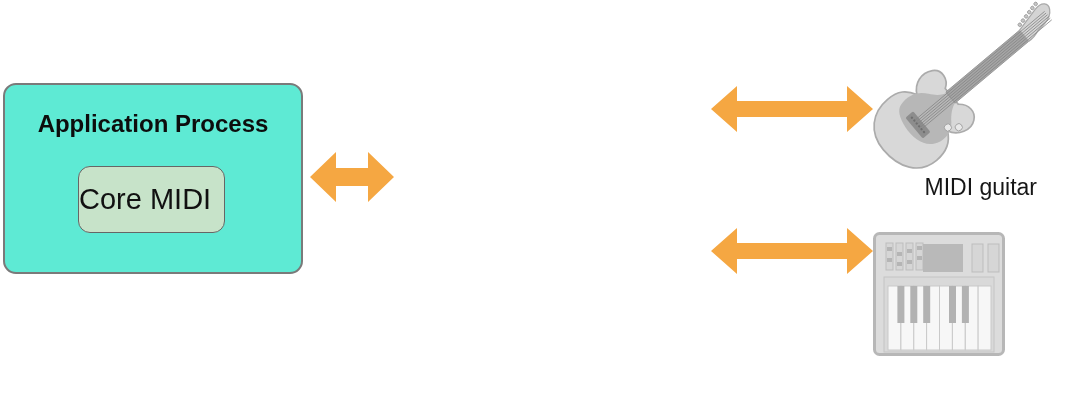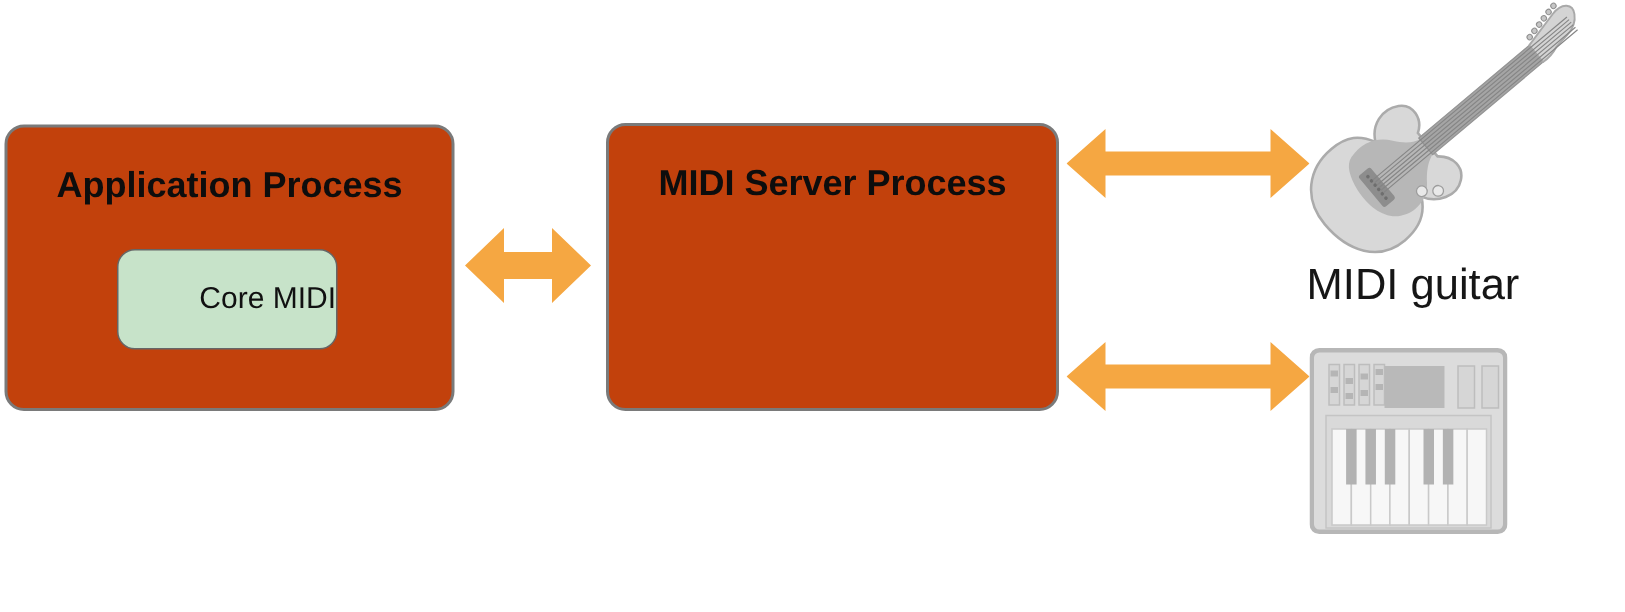--- a/index.html
+++ b/index.html
@@ -1,62 +1,59 @@
 <!DOCTYPE html>
 <html style="--arrow: #F5A742; --chip-fill: #C7E3C9; --chip-border: #666666; --box-border: #7A7A7A;"><head>
 <meta charset="utf-8">
 <style>
   html,body{margin:0;padding:0;background:#ffffff;}
   .canvas{
     position:relative;width:1083px;height:408px;background:#ffffff;overflow:hidden;
     font-family:"Liberation Sans",sans-serif;
   }
   .proc-box{
-    position:absolute;background:#c2410c;
+    position:absolute;background:#5eead4;
     border:2.5px solid var(--box-border,#7a7a7a);
     border-radius:13px;box-sizing:border-box;
   }
   .proc-title{
     position:absolute;left:0;right:0;top:25px;margin:0;text-align:center;
     font-size:24px;font-weight:bold;color:#0d0d0d;
   }
   .chip{
     position:absolute;box-sizing:border-box;
     background:var(--chip-fill,#c7e3c9);
     border:1.5px solid var(--chip-border,#666666);
     border-radius:12px;
-    display:flex;align-items:center;justify-content:flex-end;
-    font-size:20px;color:#111111;
+    display:flex;align-items:center;justify-content:flex-start;
+    font-size:29px;color:#111111;
   }
   .arrow{position:absolute;color:var(--arrow,#f5a742);display:block;}
   .arrow polygon{fill:currentColor;}
   .device-label{
-    position:absolute;font-size:29px;color:#161616;text-align:center;white-space:nowrap;
+    position:absolute;font-size:23px;color:#161616;text-align:right;white-space:nowrap;
   }
   svg{position:absolute;display:block;}
 </style>
 </head>
 <body>
 
 <div class="canvas">
 
   <section class="proc-box" style="left:3px;top:83px;width:300px;height:191px;">
     <h2 class="proc-title">Application Process</h2>
   </section>
   <div class="chip" style="left:78px;top:166px;width:147px;height:67px;">
     <span>Core MIDI</span>
   </div>
 
   <svg class="arrow" style="left:310px;top:152px;" width="84" height="50" viewBox="0 0 84 50">
     <polygon points="0,25 26,0 26,16 58,16 58,0 84,25 58,50 58,34 26,34 26,50"></polygon>
   </svg>
 
-  <section class="proc-box" style="left:404px;top:82px;width:302px;height:192px;">
-    <h2 class="proc-title">MIDI Server Process</h2>
-  </section>
 
   <svg class="arrow" style="left:711px;top:86px;" width="162" height="46" viewBox="0 0 162 46">
     <polygon points="0,23 26,0 26,15 136,15 136,0 162,23 136,46 136,31 26,31 26,46"></polygon>
   </svg>
 
   <svg class="arrow" style="left:711px;top:228px;" width="162" height="46" viewBox="0 0 162 46">
     <polygon points="0,23 26,0 26,15 136,15 136,0 162,23 136,46 136,31 26,31 26,46"></polygon>
   </svg>
 
   <svg style="left:856px;top:0px;" width="224" height="176" viewBox="0 0 224 176">

